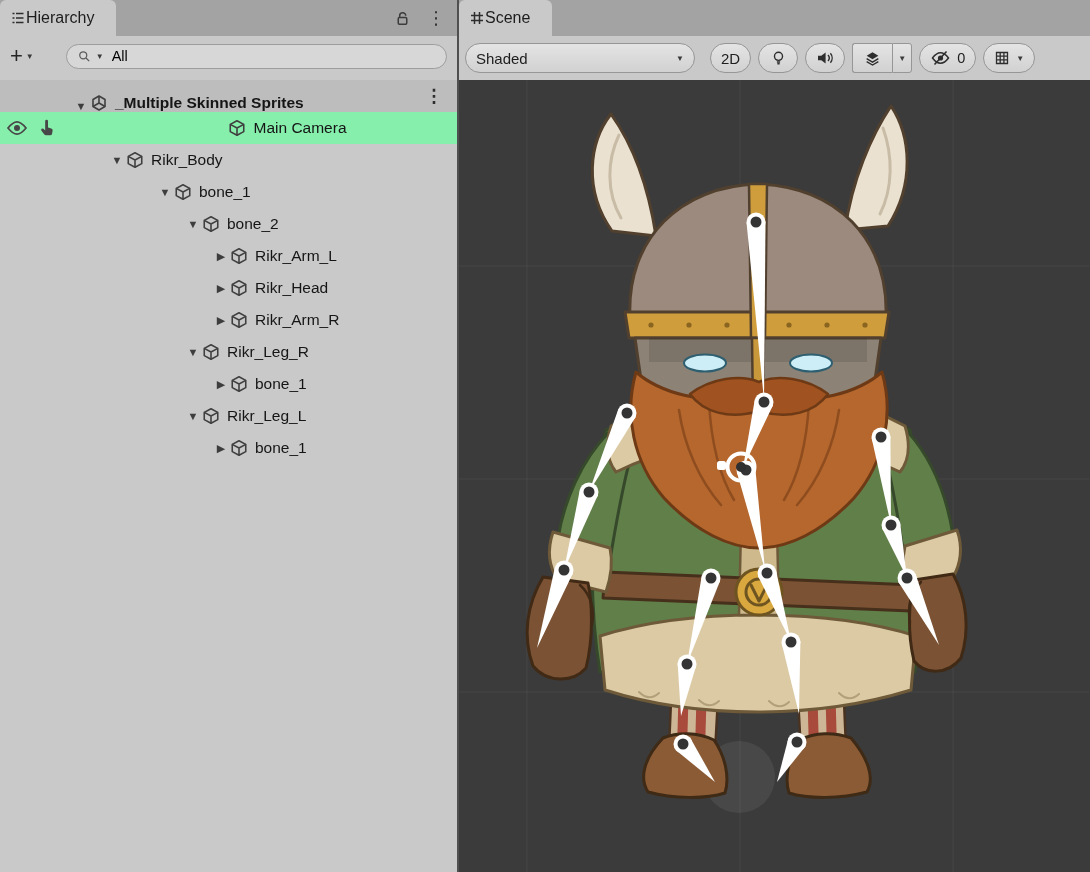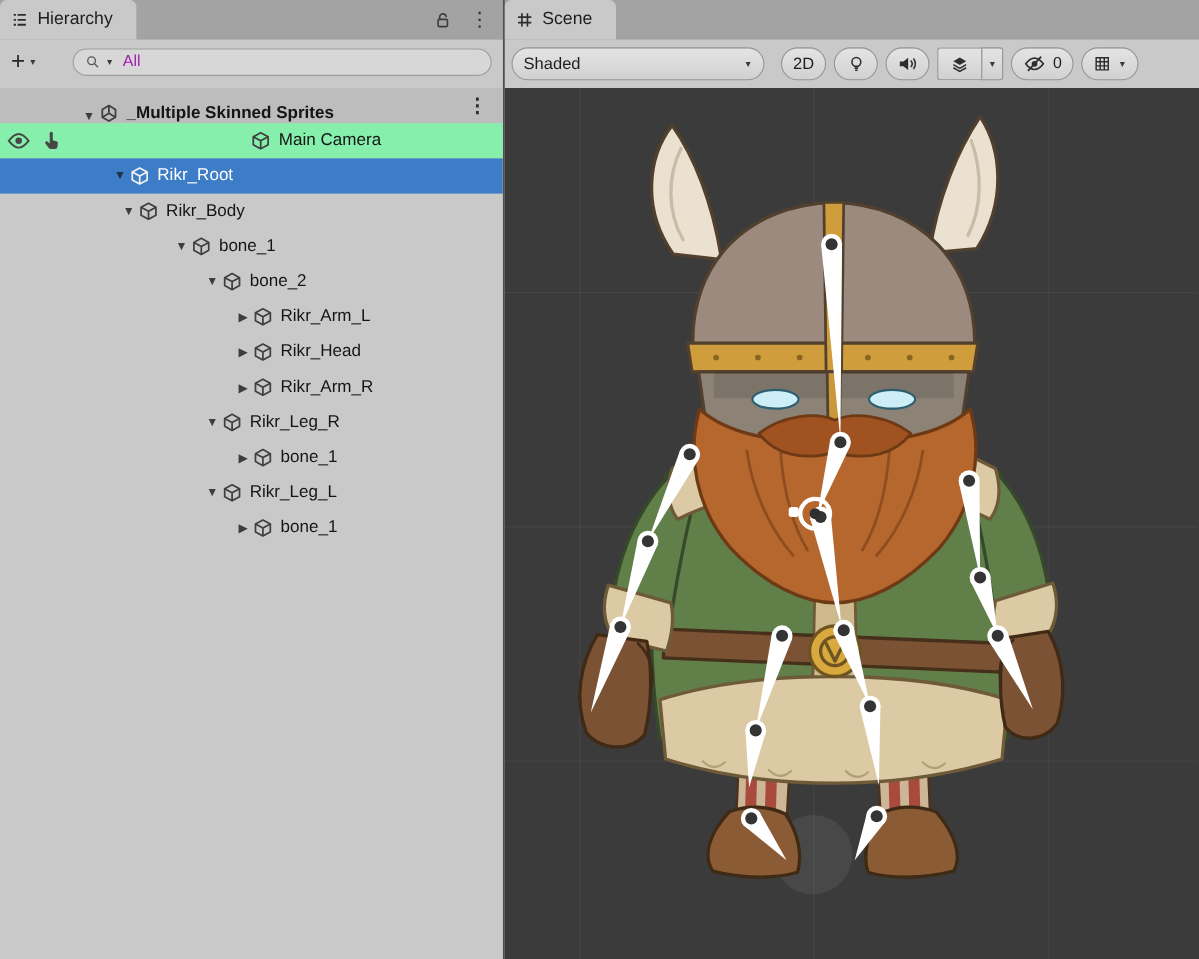--- a/index.html
+++ b/index.html
@@ -8,31 +8,31 @@
     font-family:"Liberation Sans",sans-serif;
     background:#c8c8c8;
   }
   .root{display:flex;width:1090px;height:872px;}
 
   
   .left{width:459px;flex:none;display:flex;flex-direction:column;background:#c9c9c9;border-right:2px solid #4f4f4f;box-sizing:border-box;}
   .right{flex:1;display:flex;flex-direction:column;min-width:0;background:#c9c9c9;}
 
   .tabbar{height:36px;flex:none;background:#a3a3a3;display:flex;align-items:stretch;position:relative;}
-  .tab{height:36px;display:flex;align-items:center;gap:8px;background:#c9c9c9;border-radius:6px 6px 0 0;padding:0 22px 0 10px;font-size:16px;color:#1d1d1d;}
+  .tab{height:36px;display:flex;align-items:center;background:#c9c9c9;border-radius:6px 6px 0 0;padding:0 22px 0 10px;font-size:16px;color:#1d1d1d;}
   .tabbar-right{margin-left:auto;display:flex;align-items:center;gap:16px;padding-right:12px;color:#333;}
   .kebab-glyph{font-size:18px;color:#2e2e2e;line-height:1;}
 
   .toolbar{height:40px;flex:none;background:#c9c9c9;display:flex;align-items:center;padding:0 10px;box-sizing:border-box;}
   .plus-group{display:flex;align-items:center;gap:3px;color:#262626;cursor:default;}
   .plus-label{font-size:22px;line-height:1;font-weight:400;}
   .caret-down{font-size:0;}
   .caret-down::before{content:"▼";font-size:8px;color:#3a3a3a;}
   .search-box{flex:1;margin-left:32px;height:25px;background:#d7d7d7;border:1px solid #9d9d9d;border-radius:13px;display:flex;align-items:center;padding:0 10px;gap:4px;box-sizing:border-box;}
-  .search-text{font-size:14.5px;color:#a21caf;margin-left:4px;}
+  .search-text{font-size:14.5px;color:#000000;margin-left:4px;}
 
   .tree{flex:1;padding-top:4px;background:#c9c9c9;position:relative;}
   .row{height:32px;display:flex;align-items:center;position:relative;font-size:15.5px;color:#151515;box-sizing:border-box;white-space:nowrap;}
   .row.scene-head{background:#bdbdbd;font-weight:bold;align-items:flex-end;}
   .row.camera{background:#86efac;justify-content:center;}
   .row.sel{background:#3d7cc7;color:#ffffff;}
   .d0{padding-left:72px;} .d1{padding-left:100px;} .d2{padding-left:108px;}
   .d3{padding-left:156px;} .d4{padding-left:184px;} .d5{padding-left:212px;}
   .tw{width:18px;flex:none;text-align:center;font-size:0;}
   .tw-open::before{content:"▼";font-size:11px;color:#3d3d3d;}
@@ -122,27 +122,20 @@
             <path d="M7.6 2.2 a1.5 1.5 0 0 1 3 0 V9 l3.4 0.9 a2.1 2.1 0 0 1 1.5 2.3 l-0.6 3.4 a2 2 0 0 1 -2 1.7 H8.6 a2.6 2.6 0 0 1 -2.1-1.1 L3.5 12.1 a1.4 1.4 0 0 1 2.2-1.7 l1.9 1.7 Z" fill="#474747"></path>
           </svg>
         </span>
         <span class="tw"></span>
         <svg class="obj-icon">
             <use href="#cube"></use>
           </svg>
         <span class="lbl">Main Camera</span>
       </div>
 
-      <div class="row sel d1" style="background: rgb(61, 124, 199);">
-        <span class="tw tw-open"></span>
-        <svg class="obj-icon">
-            <use href="#cube"></use>
-          </svg>
-        <span class="lbl">Rikr_Root</span>
-      </div>
 
       <div class="row d2">
         <span class="tw tw-open"></span>
         <svg class="obj-icon">
             <use href="#cube"></use>
           </svg>
         <span class="lbl">Rikr_Body</span>
       </div>
 
       <div class="row d3">

